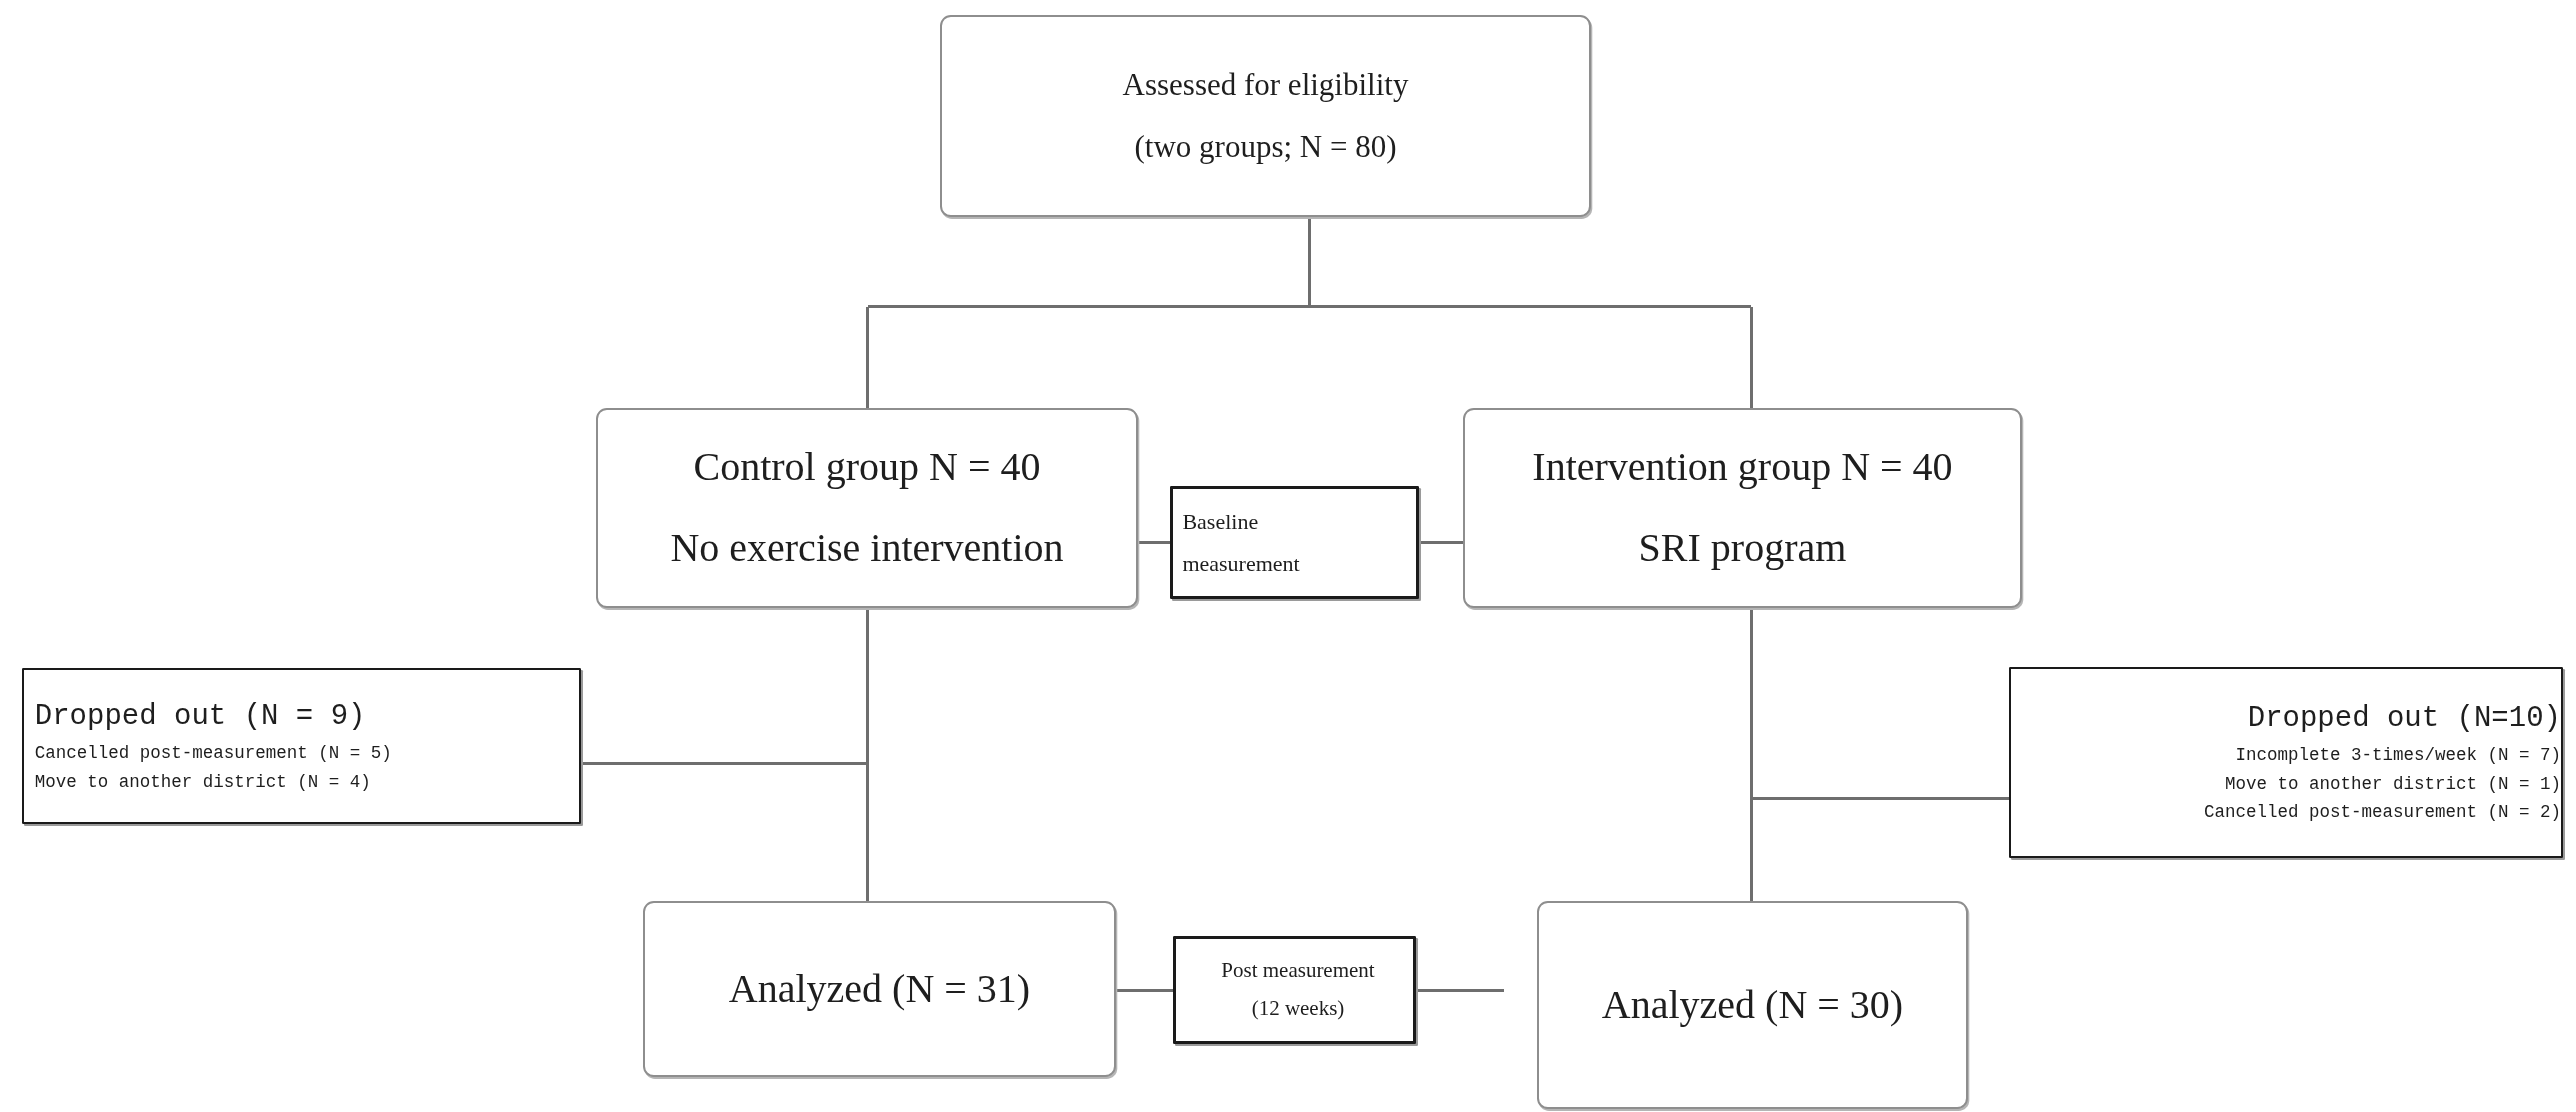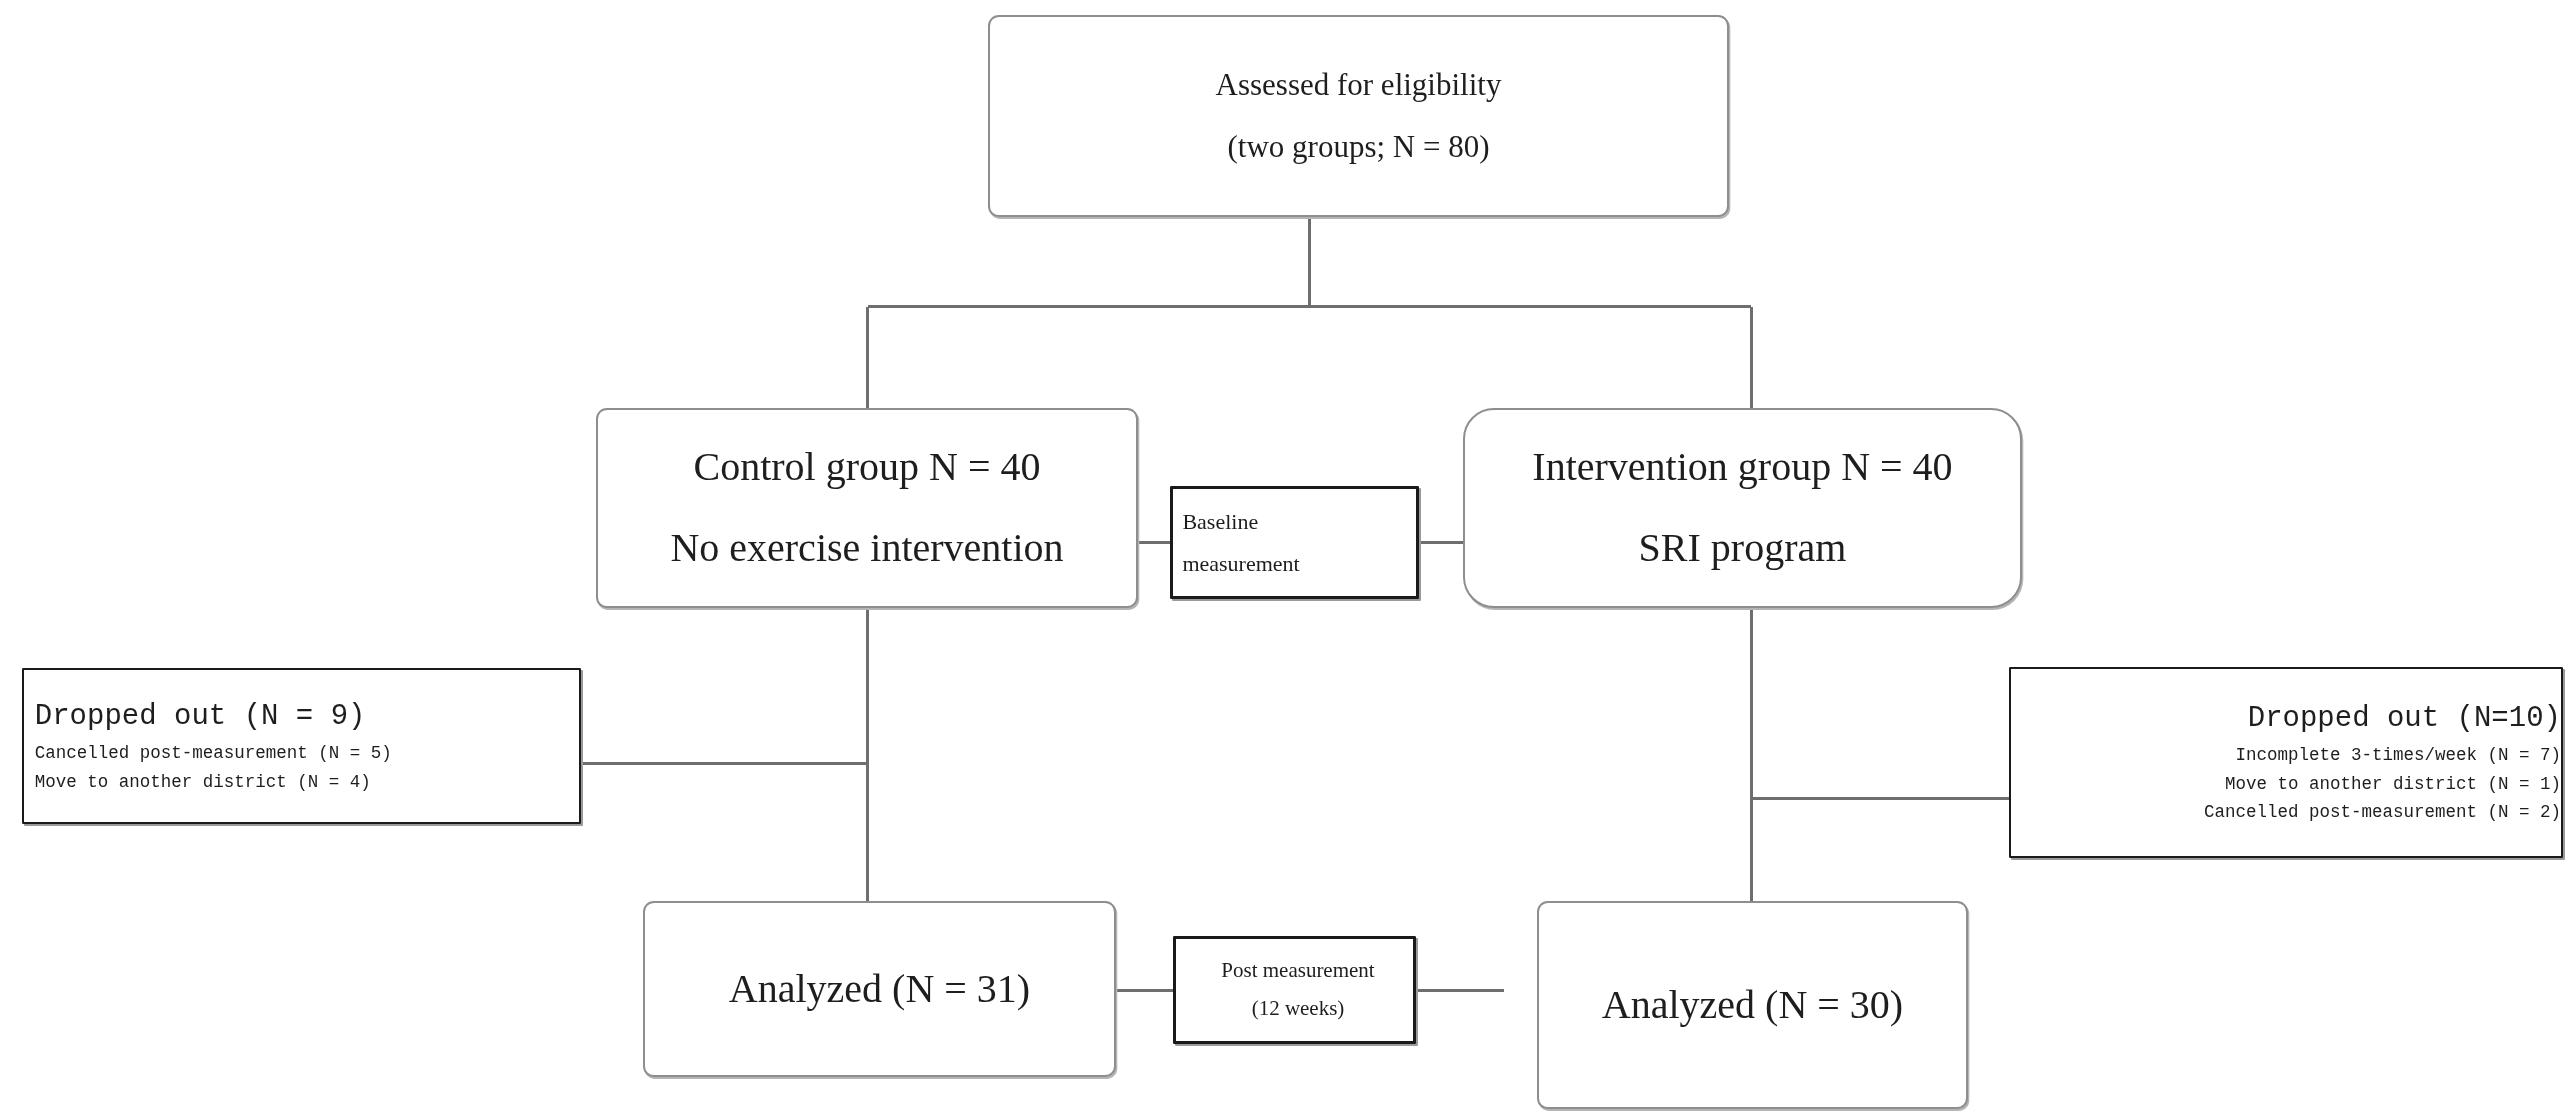--- a/index.html
+++ b/index.html
@@ -107,36 +107,36 @@
       <line x1="2600" y1="900" x2="2600" y2="1340"></line>
 
       <line x1="2600" y1="1185" x2="2983" y2="1185"></line>
 
       <line x1="1657" y1="1470" x2="1742" y2="1470"></line>
 
       <line x1="2103" y1="1470" x2="2232" y2="1470"></line>
     </g>
   </svg>
 
-  <div class="node node-round gap-lines" style="left:940px; top:15px; width:741px; height:202px;margin-left:48px;">
+  <div class="node node-round gap-lines" style="left:940px; top:15px; width:651px; height:202px;">
     <span class="line t-xl">Assessed  for eligibility</span>
     <span class="line t-xl">(two groups; N = 80)</span>
   </div>
 
   <div class="node node-round gap-lines" style="left:596px; top:408px; width:542px; height:200px;">
     <span class="line t-lg">Control group N = 40</span>
     <span class="line t-lg">No exercise  intervention</span>
   </div>
 
   <div class="node node-sharp align-left-pad gap-lines" style="left:1170px; top:486px; width:249px; height:113px;">
     <span class="line t-xs">Baseline</span>
     <span class="line t-xs">measurement</span>
   </div>
 
-  <div class="node node-round gap-lines" style="left:1463px; top:408px; width:559px; height:200px;border-radius:31px;">
+  <div class="node node-round gap-lines" style="left:1463px; top:408px; width:559px; height:200px;">
     <span class="line t-lg">Intervention  group N = 40</span>
     <span class="line t-lg">SRI program</span>
   </div>
 
   <div class="node node-sharp-thin align-left" style="left:22px; top:668px; width:559px; height:156px; justify-content:center;">
     <span class="line t-md">Dropped out (N = 9)</span>
     <span class="line t-tiny" style="margin-top:5.4px;">Cancelled  post-measurement  (N = 5)</span>
     <span class="line t-tiny" style="margin-top:4px;">Move to another  district  (N = 4)</span>
   </div>
 

